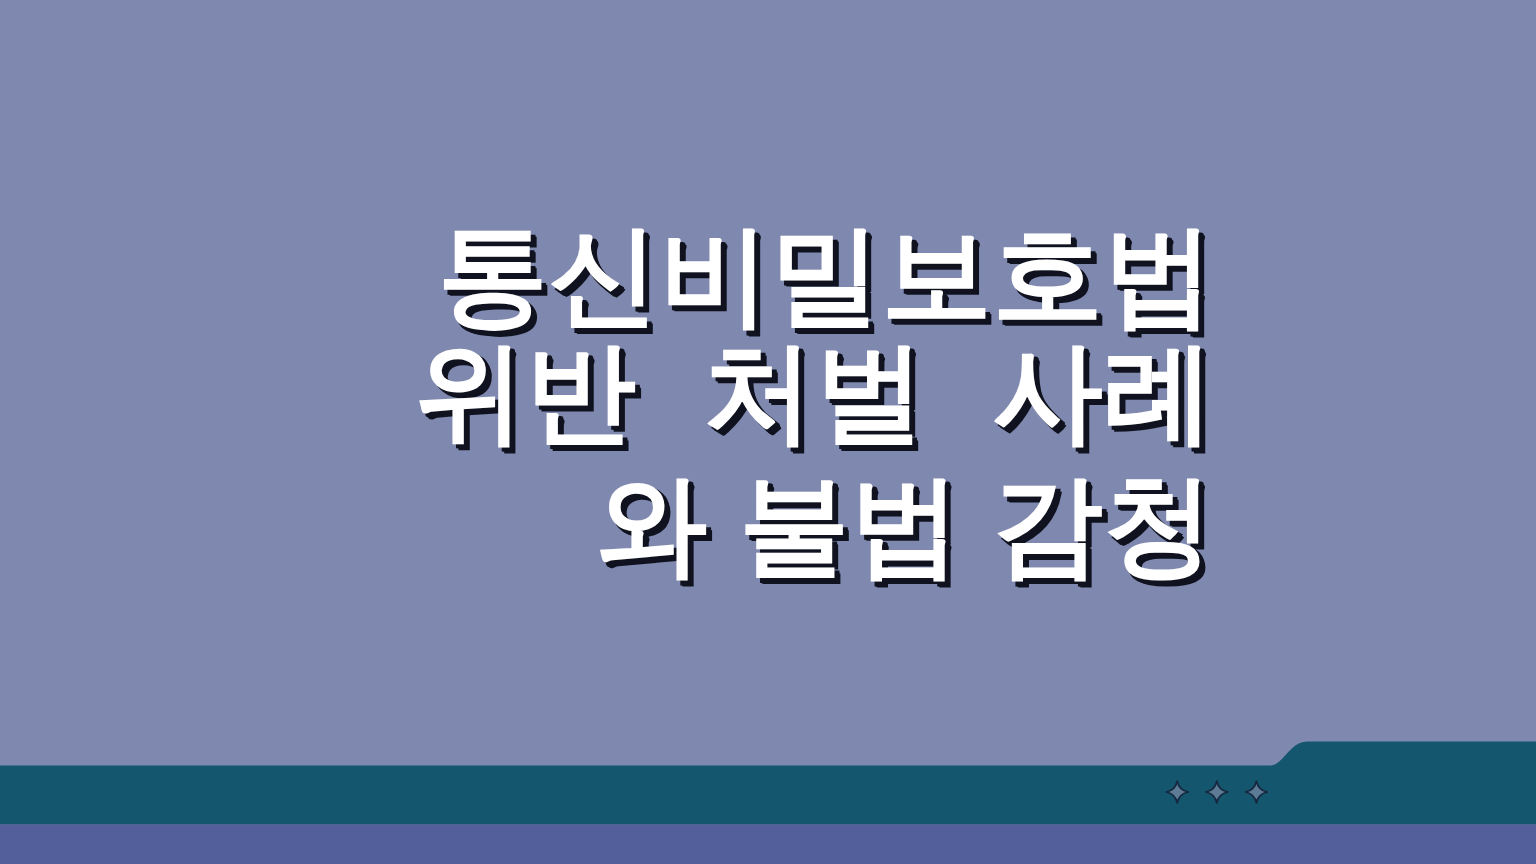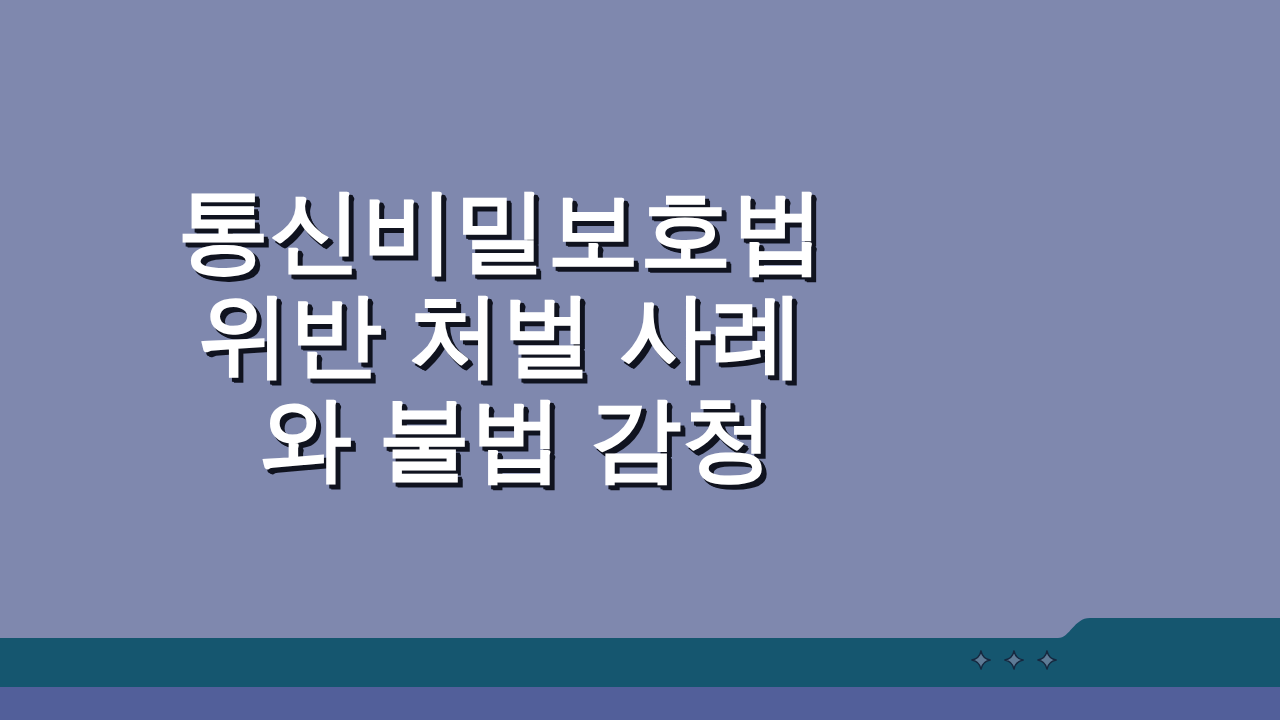--- a/index.html
+++ b/index.html
@@ -15,24 +15,24 @@
     height: 720px;
     overflow: hidden;
     background: var(--bg, #7f88ae);
     font-family: "Liberation Sans", "DejaVu Sans", sans-serif;
     -webkit-font-smoothing: antialiased;
   }
 
   
   .title-block {
     position: absolute;
-    left: 1px;
+    left: 12px;
     top: 178px;
     width: 1000px;
-    text-align: center;
+    text-align: right;
     z-index: 5;
   }
 
   .title-line {
     display: block;
     font-size: 92px;
     line-height: 104px;
     font-weight: 700;
     letter-spacing: 0.5px;
     color: #ffffff;
@@ -79,21 +79,21 @@
     height: 20px;
   }
 </style>
 </head>
 <body>
 
 <div class="canvas" style="--bg: #7f88ae; background: rgb(127, 136, 174);">
 
   <div class="title-block">
     <span class="title-line" style="color: rgb(255, 255, 255); text-shadow: rgb(16, 19, 31) 4px 4px 0px, rgb(16, 19, 31) 3px 4px 0px, rgb(16, 19, 31) 4px 3px 0px, rgb(16, 19, 31) 5px 5px 0px;">통신비밀보호법</span>
-    <span class="title-line" style="color: rgb(255, 255, 255); text-shadow: rgb(16, 19, 31) 4px 4px 0px, rgb(16, 19, 31) 3px 4px 0px, rgb(16, 19, 31) 4px 3px 0px, rgb(16, 19, 31) 5px 5px 0px;">위반 처벌 사례</span>
+    <span class="title-line" style="color: rgb(255, 255, 255); text-shadow: rgb(16, 19, 31) 4px 4px 0px, rgb(16, 19, 31) 3px 4px 0px, rgb(16, 19, 31) 4px 3px 0px, rgb(16, 19, 31) 5px 5px 0px; font-family: Liberation Mono, monospace;">위반 처벌 사례</span>
     <span class="title-line" style="color: rgb(255, 255, 255); text-shadow: rgb(16, 19, 31) 4px 4px 0px, rgb(16, 19, 31) 3px 4px 0px, rgb(16, 19, 31) 4px 3px 0px, rgb(16, 19, 31) 5px 5px 0px; padding-left: 32px;">와 불법 감청</span>
   </div>
 
   <div class="bottom-bars">
     <svg viewBox="0 0 1280 108" width="1280" height="108" xmlns="http://www.w3.org/2000/svg">
 
       <path d="M0,26 L1058,26 C1070,26 1074,6 1090,6 L1280,6 L1280,75 L0,75 Z" fill="#15566f"></path>
 
       <rect x="0" y="75" width="1280" height="33" fill="#525f9a"></rect>
     </svg>

